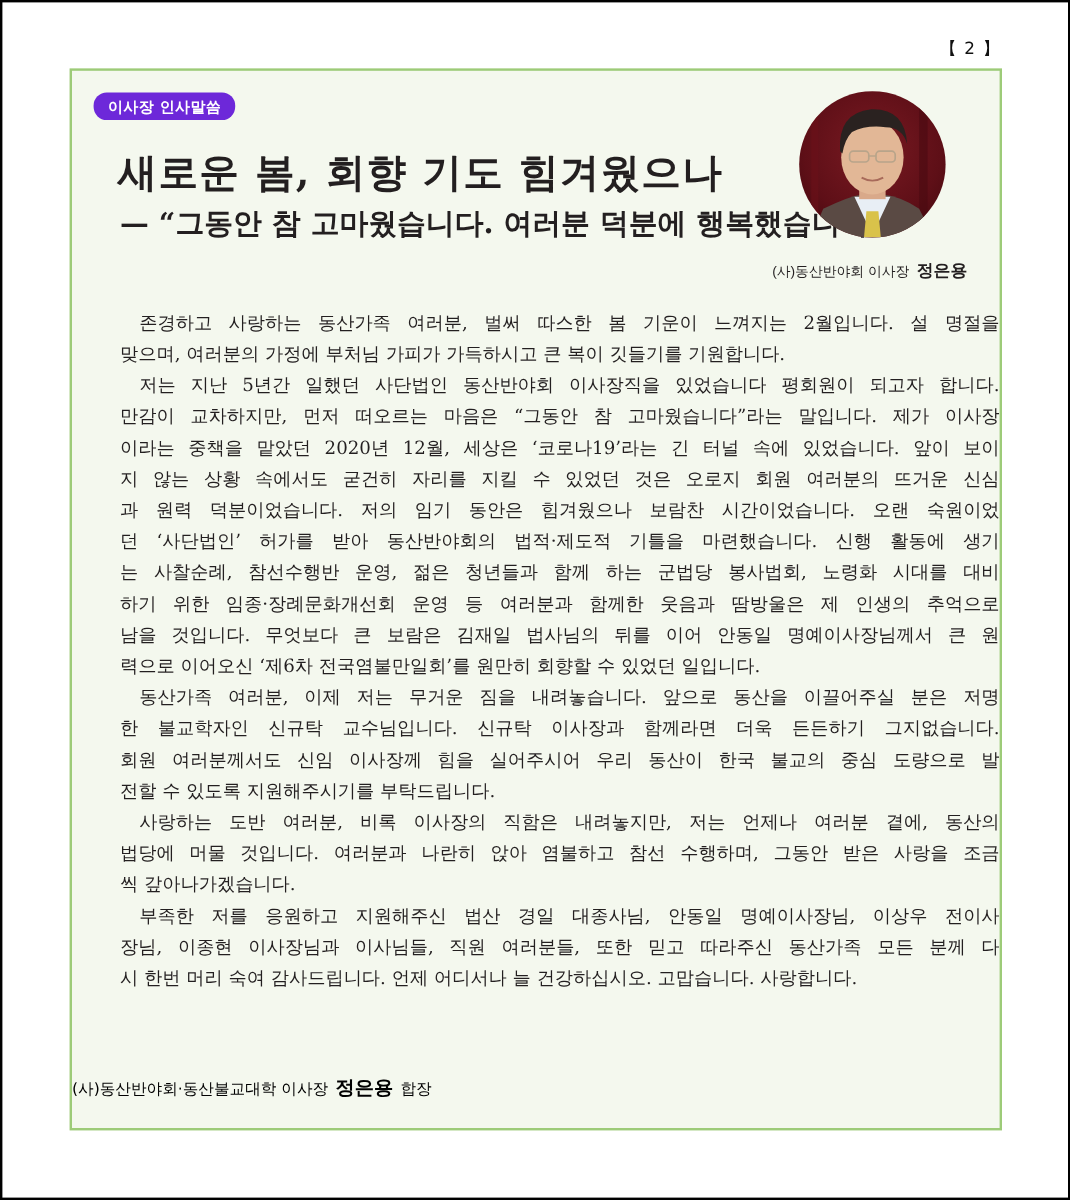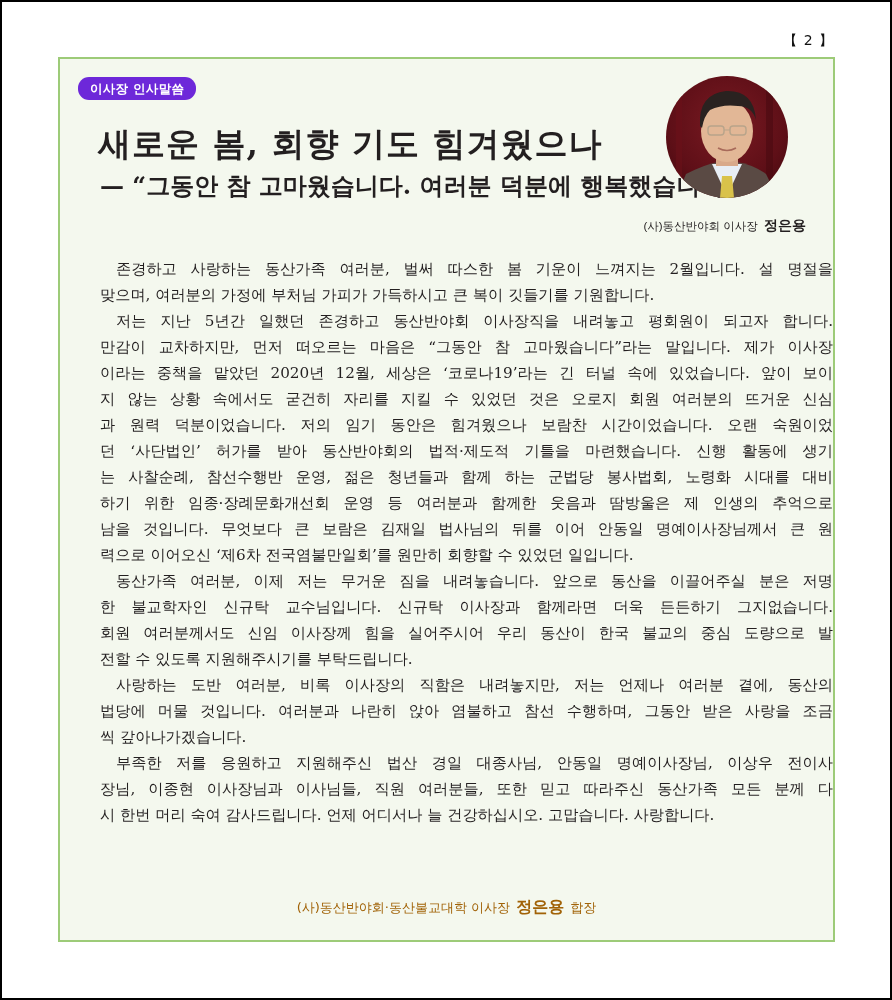--- a/index.html
+++ b/index.html
@@ -54,22 +54,22 @@
   .body-text {
     position: absolute; left: 20px; top: 197px; width: 733px; margin-left: 20px;
   }
   .line {
     height: 26px; line-height: 26px; font-size: 15.2px; white-space: nowrap;
     text-align: justify; text-align-last: justify; color: #231f20;
   }
   .line.last { text-align-last: left; }
   .line.indent { padding-left: 16px; }
   .signature {
-    position: absolute; left: 0; right: 0; top: 838px; text-align: center;
-    font-family: "DejaVu Sans", sans-serif; font-size: 13px; color: #a16207;
+    position: absolute; left: 0; right: 0; top: 838px; text-align: left;
+    font-family: "DejaVu Sans", sans-serif; font-size: 13px; color: #000000;
     white-space: nowrap;
   }
   .signature .name { font-family: "DejaVu Serif", serif; font-weight: bold; font-size: 16px; margin: 0 2px; }
 </style>
 </head>
 <body>
 
 <div class="frame"></div>
 <div class="page-number">【 2 】</div>
 
@@ -105,21 +105,21 @@
   </div>
 
   <div class="byline">
     <span>(사)동산반야회 이사장</span>
     <span class="name">정은용</span>
   </div>
 
   <div class="body-text">
     <div class="line indent">존경하고 사랑하는 동산가족 여러분, 벌써 따스한 봄 기운이 느껴지는 2월입니다. 설 명절을</div>
     <div class="line last">맞으며, 여러분의 가정에 부처님 가피가 가득하시고 큰 복이 깃들기를 기원합니다.</div>
-    <div class="line indent">저는 지난 5년간 일했던 존경하고 동산반야회 이사장직을 내려놓고 평회원이 되고자 합니다.</div>
+    <div class="line indent">저는 지난 5년간 일했던 사단법인 동산반야회 이사장직을 있었습니다 평회원이 되고자 합니다.</div>
     <div class="line">만감이 교차하지만, 먼저 떠오르는 마음은 “그동안 참 고마웠습니다”라는 말입니다. 제가 이사장</div>
     <div class="line">이라는 중책을 맡았던 2020년 12월, 세상은 ‘코로나19’라는 긴 터널 속에 있었습니다. 앞이 보이</div>
     <div class="line">지 않는 상황 속에서도 굳건히 자리를 지킬 수 있었던 것은 오로지 회원 여러분의 뜨거운 신심</div>
     <div class="line">과 원력 덕분이었습니다. 저의 임기 동안은 힘겨웠으나 보람찬 시간이었습니다. 오랜 숙원이었</div>
     <div class="line">던 ‘사단법인’ 허가를 받아 동산반야회의 법적·제도적 기틀을 마련했습니다. 신행 활동에 생기</div>
     <div class="line">는 사찰순례, 참선수행반 운영, 젊은 청년들과 함께 하는 군법당 봉사법회, 노령화 시대를 대비</div>
     <div class="line">하기 위한 임종·장례문화개선회 운영 등 여러분과 함께한 웃음과 땀방울은 제 인생의 추억으로</div>
     <div class="line">남을 것입니다. 무엇보다 큰 보람은 김재일 법사님의 뒤를 이어 안동일 명예이사장님께서 큰 원</div>
     <div class="line last">력으로 이어오신 ‘제6차 전국염불만일회’를 원만히 회향할 수 있었던 일입니다.</div>
     <div class="line indent">동산가족 여러분, 이제 저는 무거운 짐을 내려놓습니다. 앞으로 동산을 이끌어주실 분은 저명</div>

